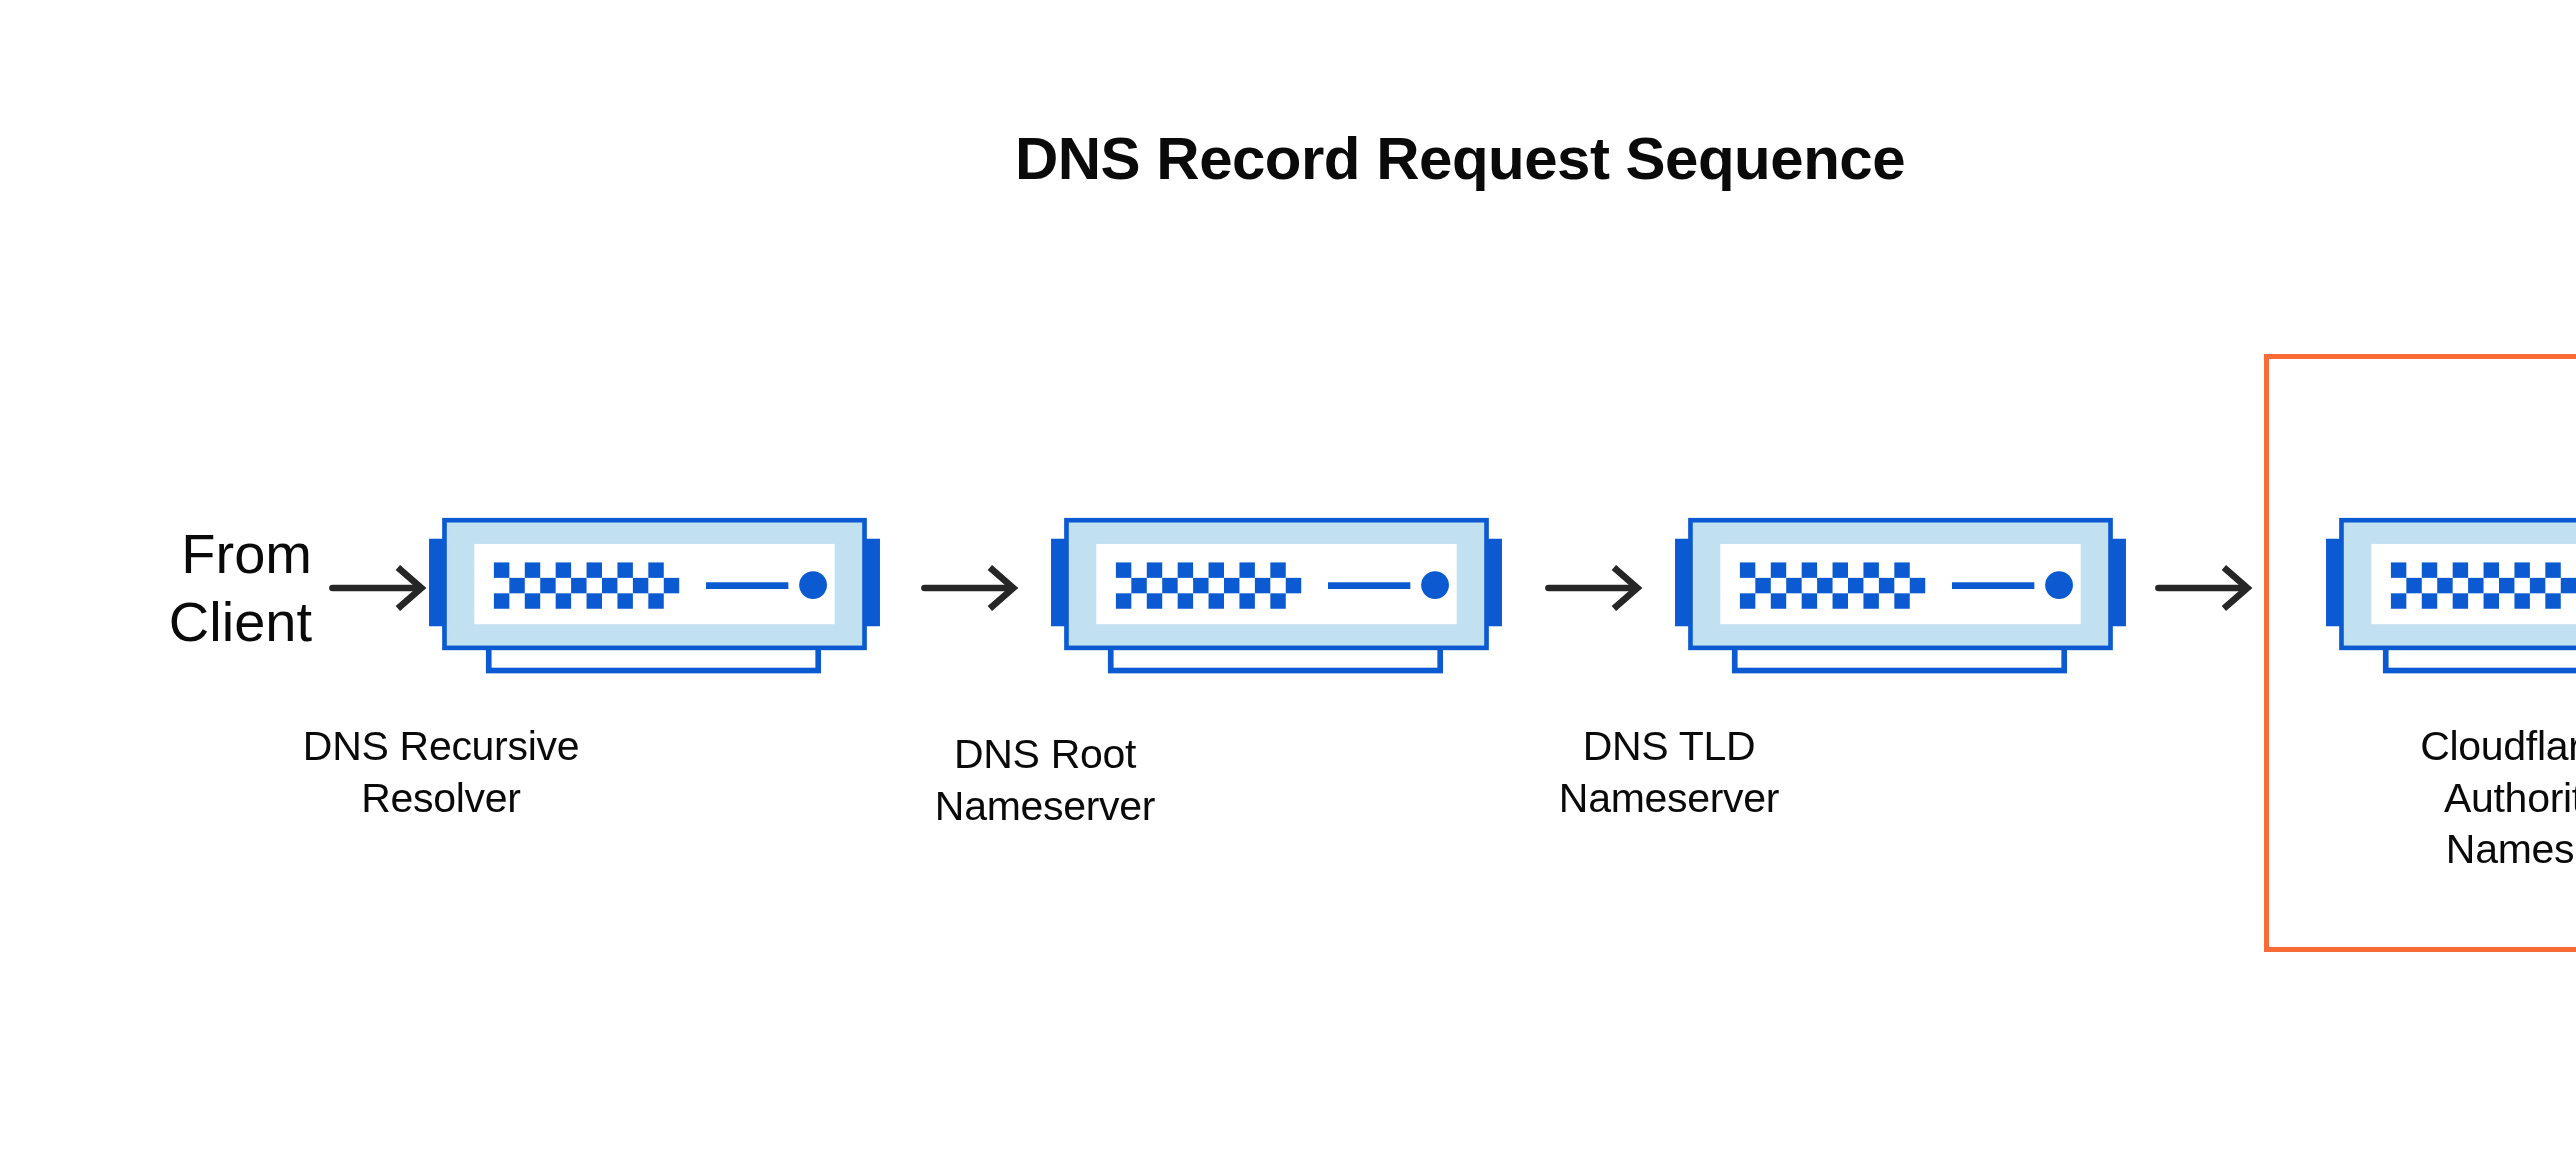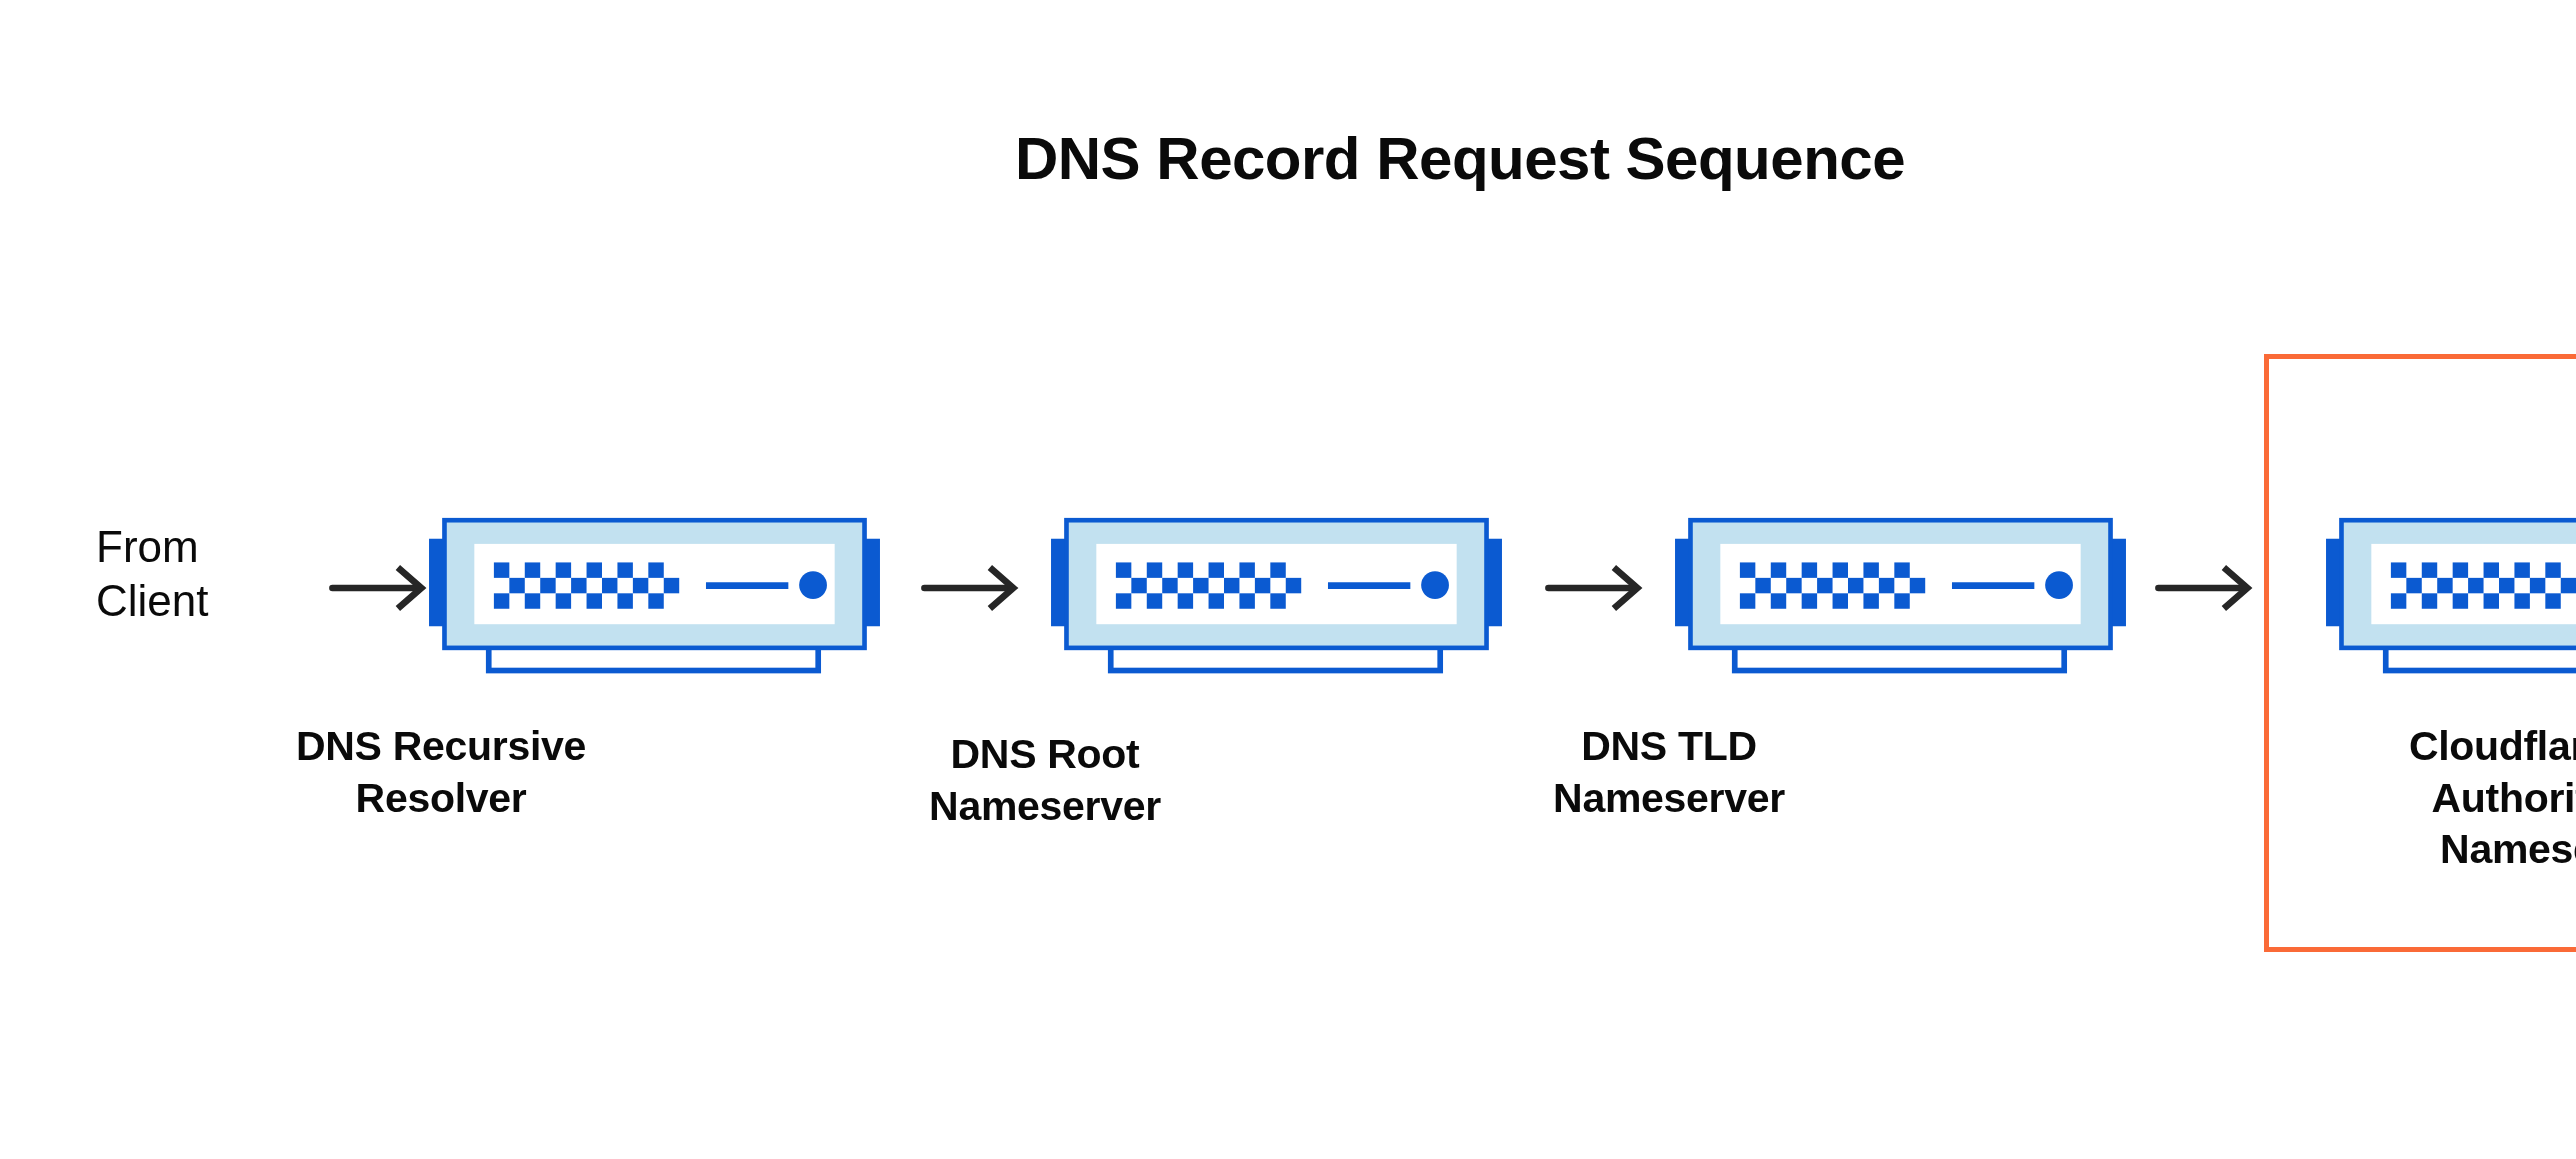--- a/index.html
+++ b/index.html
@@ -46,25 +46,25 @@
     box-sizing: border-box;
     background: transparent;
   }
 
   
   #from-client-label {
     position: absolute;
     left: 96px;
     top: 520px;
     width: 216px;
-    font-size: 44px;
+    font-size: 56px;
     font-weight: 400;
     line-height: 1.22;
     color: #0a0a0a;
-    text-align: left;
+    text-align: right;
     white-space: pre-line;
   }
 
   
   .arrow {
     position: absolute;
     top: 565px;
     width: 103px;
     height: 46px;
   }
@@ -78,21 +78,21 @@
   }
   .device svg { display: block; width: 453px; height: 170px; }
 
   
   .node-caption {
     position: absolute;
     top: 721px;
     width: 464px;
     text-align: center;
     font-size: 41px;
-    font-weight: 700;
+    font-weight: 400;
     line-height: 1.26;
     color: #0a0a0a;
     white-space: pre-line;
     letter-spacing: -0.3px;
   }
 </style>
 </head>
 <body>
 
 <div id="canvas">

